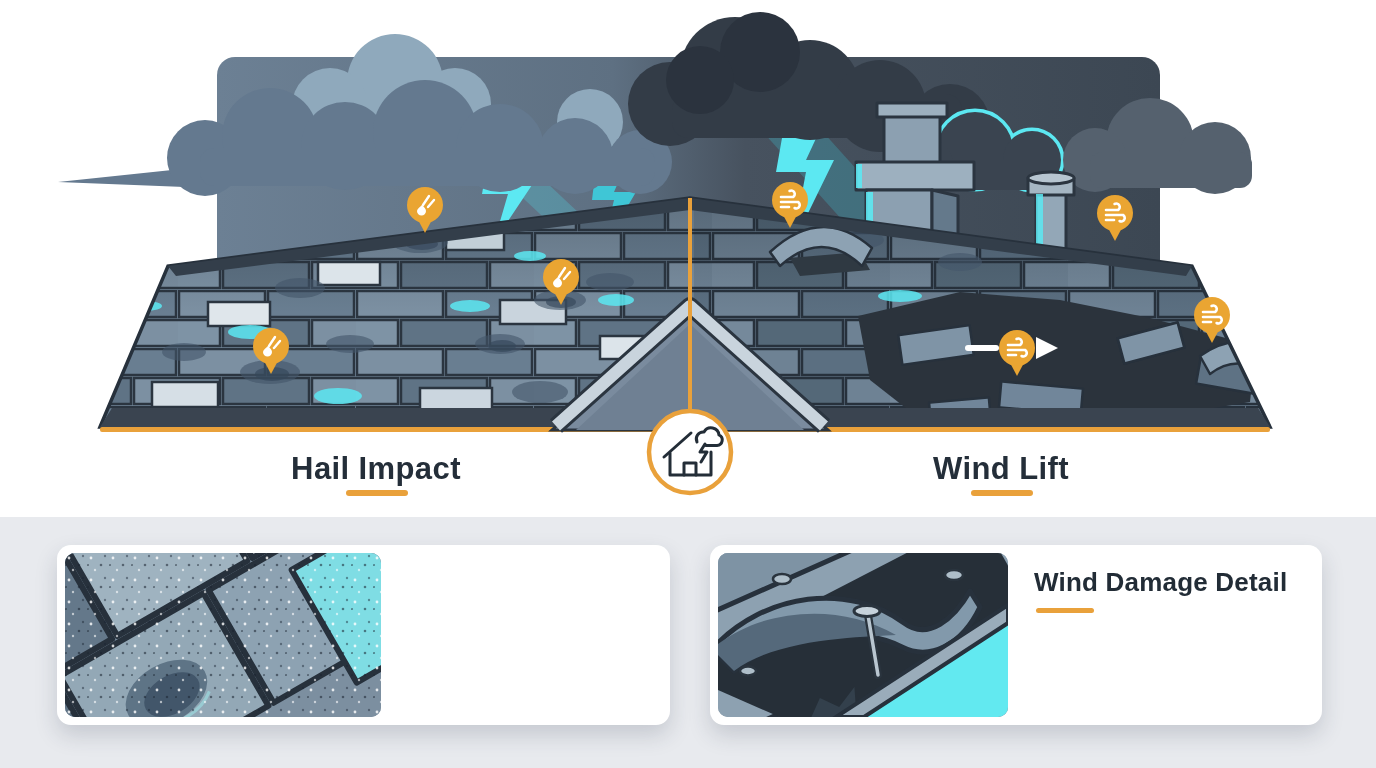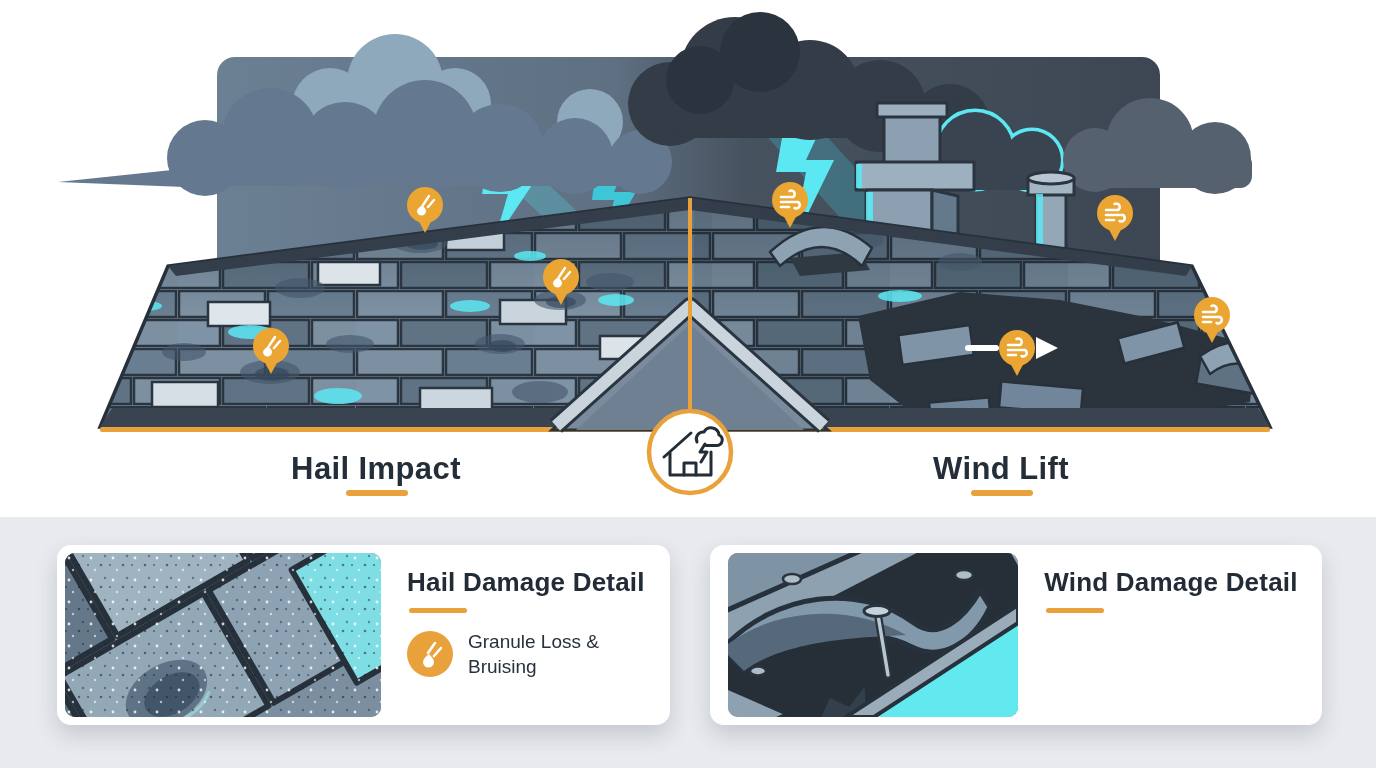--- a/index.html
+++ b/index.html
@@ -3,21 +3,21 @@
 <meta charset="utf-8">
 <style>
   html,body{margin:0;padding:0;background:#ffffff;width:1376px;height:768px;overflow:hidden;
             font-family:"Liberation Sans", sans-serif;}
   .stage{position:relative;width:1376px;height:592px;}
   .illustration{position:absolute;left:0;top:0;width:1376px;height:517px;}
   .bottom-section{position:absolute;left:0;top:517px;width:1376px;height:251px;background:#e8eaee;}
   .card{position:absolute;top:28px;background:#ffffff;border-radius:14px;
         box-shadow:0 10px 22px rgba(40,50,70,.18);display:flex;padding:8px;box-sizing:border-box;}
   .card-hail{left:57px;width:613px;height:180px;}
-  .card-wind{left:710px;width:612px;height:180px;justify-content:center;}
+  .card-wind{left:710px;width:612px;height:180px;}
   .card-img{flex:none;border-radius:10px;overflow:hidden;height:164px;background:#7c8fa0;}
   .card-hail .card-img{width:316px;}
   .card-wind .card-img{width:290px;}
   .card-body{padding:14px 6px 0 26px;}
   .card-title{font-size:26px;font-weight:700;color:#222c36;letter-spacing:.2px;}
   .card-underline{width:58px;height:5px;background:#e9a13b;border-radius:3px;margin:10px 0 16px 2px;}
   .card-row{display:flex;align-items:center;gap:15px;}
   .card-icon{width:46px;height:46px;border-radius:50%;background:#e9a13b;flex:none;
              display:flex;align-items:center;justify-content:center;}
   .card-note{font-size:19px;font-weight:500;color:#27313c;line-height:1.32;}
@@ -342,36 +342,20 @@
           <rect x="250" y="60" width="150" height="130" fill="#7fdde4"></rect>
         </g>
         <g transform="rotate(-30 158 82)">
           <ellipse cx="80" cy="104" rx="44" ry="29" fill="#5e7486"></ellipse>
           <ellipse cx="84" cy="108" rx="30" ry="19" fill="#42566a"></ellipse>
           <path d="M48,122 a44,30 0 0 0 70,2" fill="none" stroke="#9fe8ea" stroke-width="3" opacity="0.55"></path>
         </g>
         <rect width="316" height="164" fill="url(#speck)"></rect>
       </svg>
     </div>
-    <div class="card-body">
-      <div class="card-title">Hail Damage Detail</div>
-      <div class="card-underline"></div>
-      <div class="card-row">
-        <div class="card-icon">
-          <svg width="28" height="28" viewBox="-14 -14 28 28">
-            <g stroke="#fff" stroke-width="2.6" stroke-linecap="round" fill="none">
-              <path d="M5,-11 L-2,-1"></path>
-                  <path d="M11,-6 L4,2"></path>
-            </g>
-            <path d="M-4,-1 C-1.5,1.5 1,4.5 1,7 a5.5,5.5 0 1 1 -11,0 C-10,4.5 -7.5,1.5 -4,-1 Z" fill="#fff" transform="translate(3,1)"></path>
-          </svg>
-        </div>
-        <div class="card-note">Granule Loss &amp; Bruising</div>
-      </div>
-    </div>
   </div>
 
   <div class="card card-wind">
     <div class="card-img">
       <svg width="290" height="164" viewBox="0 0 290 164">
         <rect width="290" height="164" fill="#8da1b1"></rect>
         <g transform="rotate(-24 145 82)">
           <rect x="-80" y="-70" width="460" height="70" fill="#7e93a4" stroke="#27313c" stroke-width="5"></rect>
           <rect x="-80" y="120" width="460" height="60" fill="#6b8092" stroke="#27313c" stroke-width="5"></rect>
           <polygon points="-40,40 300,20 310,120 60,150" fill="#262f38"></polygon>

